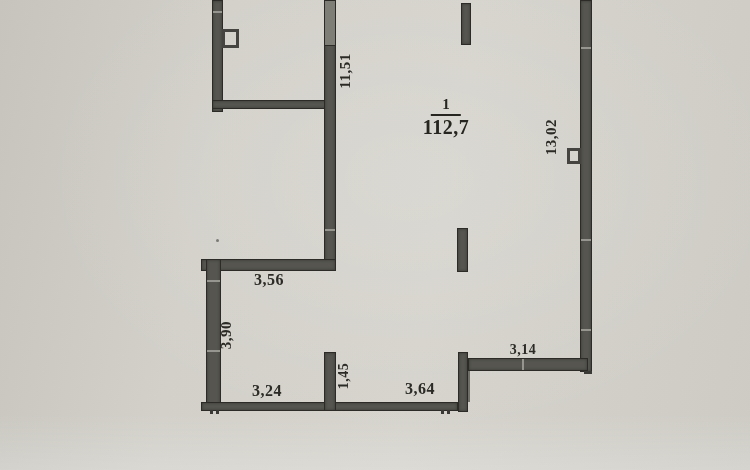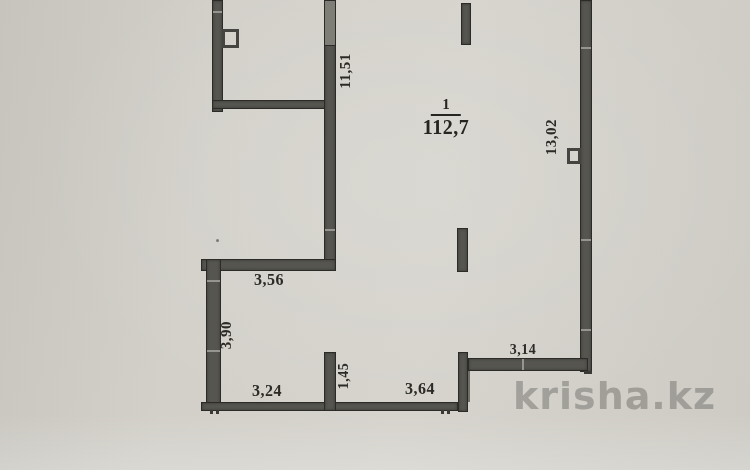--- a/index.html
+++ b/index.html
@@ -119,15 +119,14 @@
   <div class="dim" style="left:267px;top:391px;">3,24</div>
   <div class="vdim" style="left:344px;top:376px;font-size:14px;">1,45</div>
   <div class="dim" style="left:404px;top:389px;margin-left:16px;">3,64</div>
   <div class="dim" style="left:523px;top:350px;font-size:14px;">3,14</div>
 
   <div class="room-label">
     <span class="room-number">1</span>
     <span class="room-area">112,7</span>
   </div>
 
-  <div class="wm-logo">krisha.kz</div>
 
 </div>
 
 </body></html>

